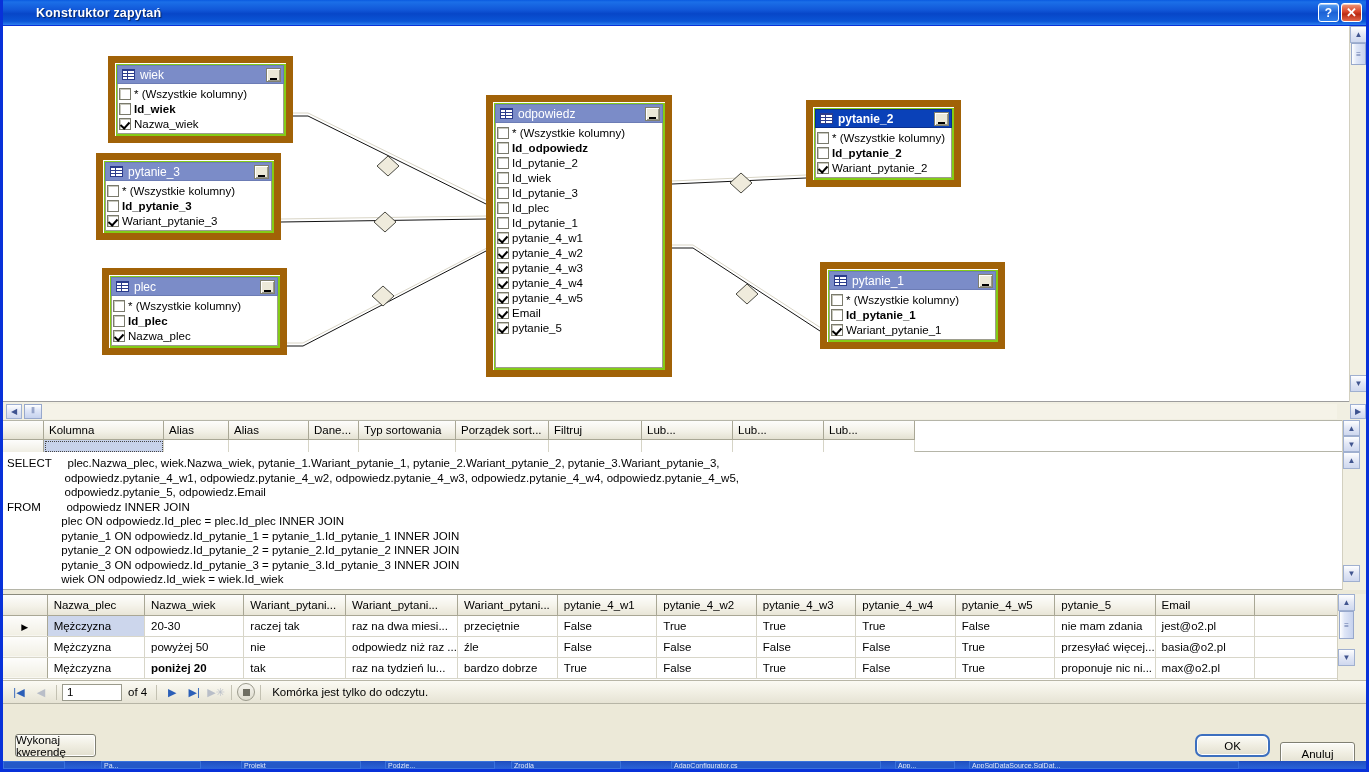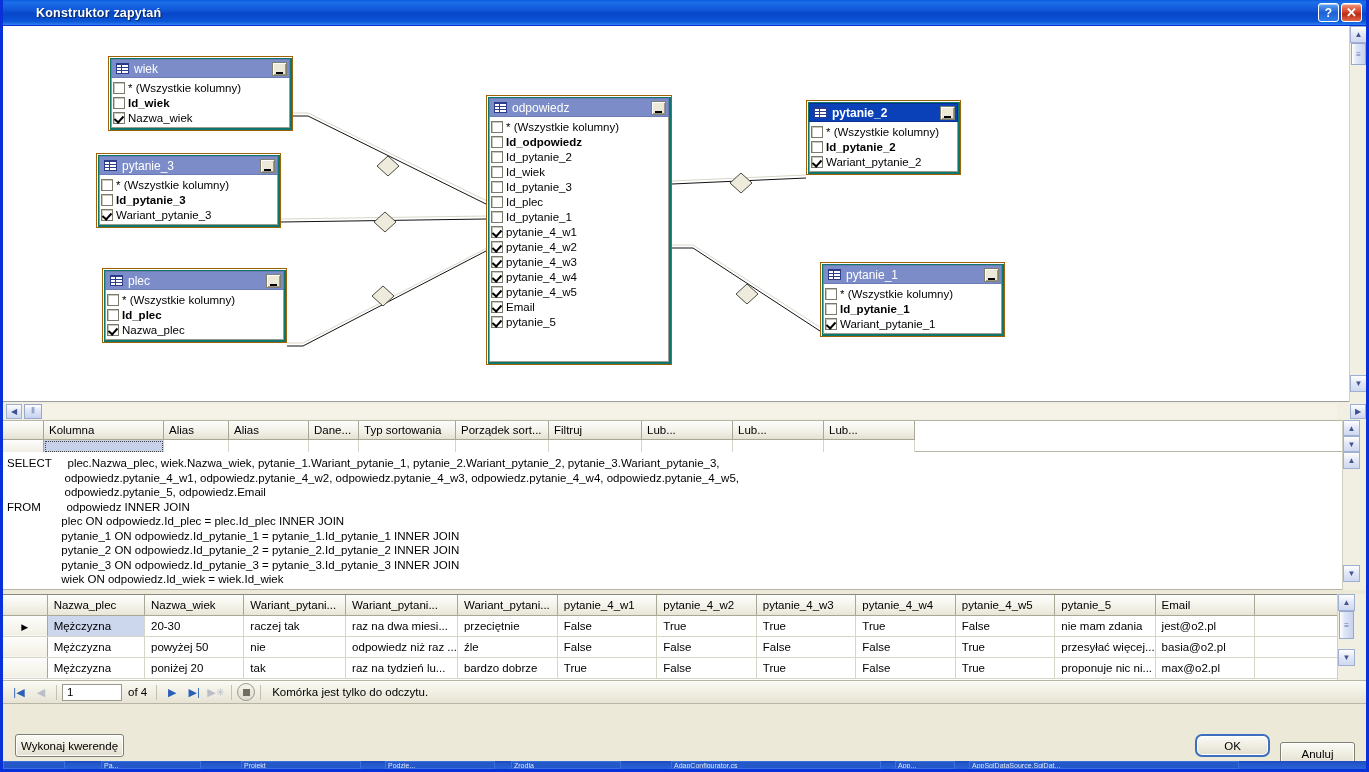--- a/index.html
+++ b/index.html
@@ -80,22 +80,22 @@
     width: 15px; margin: 0 1px;
     background: linear-gradient(to right,#ffffff,#dfe6f7 35%,#c6d2ee);
     border: 1px solid #97a8cc;
     display: flex; align-items: center; justify-content: center;
     font-size: 8px; color: #5a6ea3;
   }
 
   
   .tbox {
     position: absolute;
-    background: #0f766e;
-    border: 1px solid #a16207;
+    background: #84cc16;
+    border: 7px solid #a16207;
     box-shadow: 1px 1px 0 #ffffff inset;
     padding: 2px;
   }
   .tbox-hd {
     height: 19px;
     background: #7b8cc8;
     display: flex; align-items: center;
     padding: 0 2px 0 4px;
     border: 1px solid #6c7cb5;
   }
@@ -698,21 +698,21 @@
             <td style="width: 100px;">False</td>
             <td style="width: 100px;">False</td>
             <td style="width: 100px;">True</td>
             <td style="width: 100px;">przesyłać więcej...</td>
             <td style="width: 100px;">basia@o2.pl</td>
             <td style="width: 95px;"></td>
           </tr>
           <tr>
             <td class="rowhdr"></td>
             <td style="width: 98px;">Mężczyzna</td>
-            <td style="width: 100px;">poniżej 20</td>
+            <td style="width: 100px; font-weight: bold;">poniżej 20</td>
             <td style="width: 102px;">tak</td>
             <td style="width: 102px;">raz na tydzień lu...</td>
             <td style="width: 100px;">bardzo dobrze</td>
             <td style="width: 100px;">True</td>
             <td style="width: 100px;">False</td>
             <td style="width: 100px;">True</td>
             <td style="width: 100px;">False</td>
             <td style="width: 100px;">True</td>
             <td style="width: 100px;">proponuje nic ni...</td>
             <td style="width: 100px;">max@o2.pl</td>
@@ -742,21 +742,21 @@
     <div class="nav-ico dim">▶✳</div>
     <div class="nav-sep"></div>
     <div class="nav-stop">
         <i></i>
       </div>
     <div class="nav-sep"></div>
     <div class="nav-msg">Komórka jest tylko do odczytu.</div>
   </div>
 
   <div class="footer">
-    <div class="btn" style="left:12px; top:30px; width:109px;">
+    <div class="btn" style="left:12px; top:30px; width:81px;">
       <span>Wykonaj kwerendę</span>
     </div>
     <div class="btn primary" style="left:1192px; top:30px; width:75px;border-radius:7px;">
       <span>OK</span>
     </div>
     <div class="btn" style="left:1277px; top:30px; width:75px;margin-top:8px;">
       <span>Anuluj</span>
     </div>
   </div>
 

